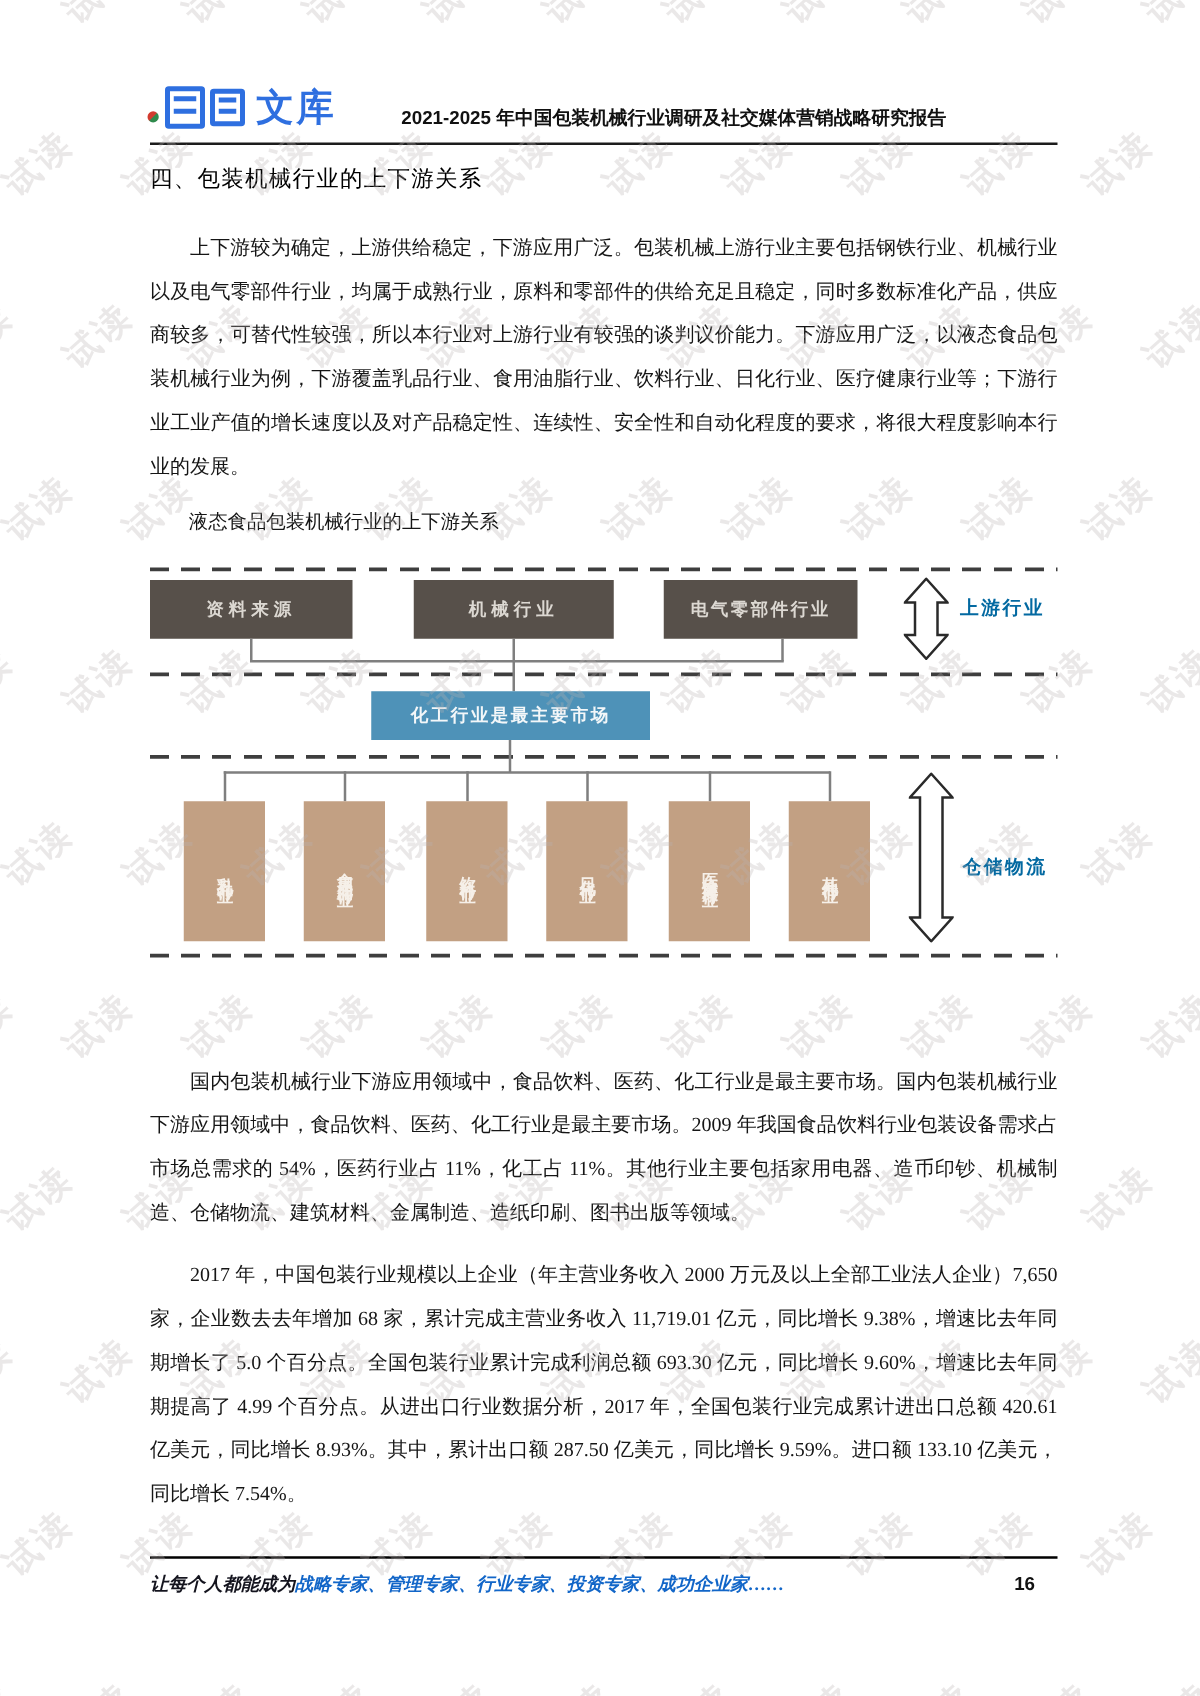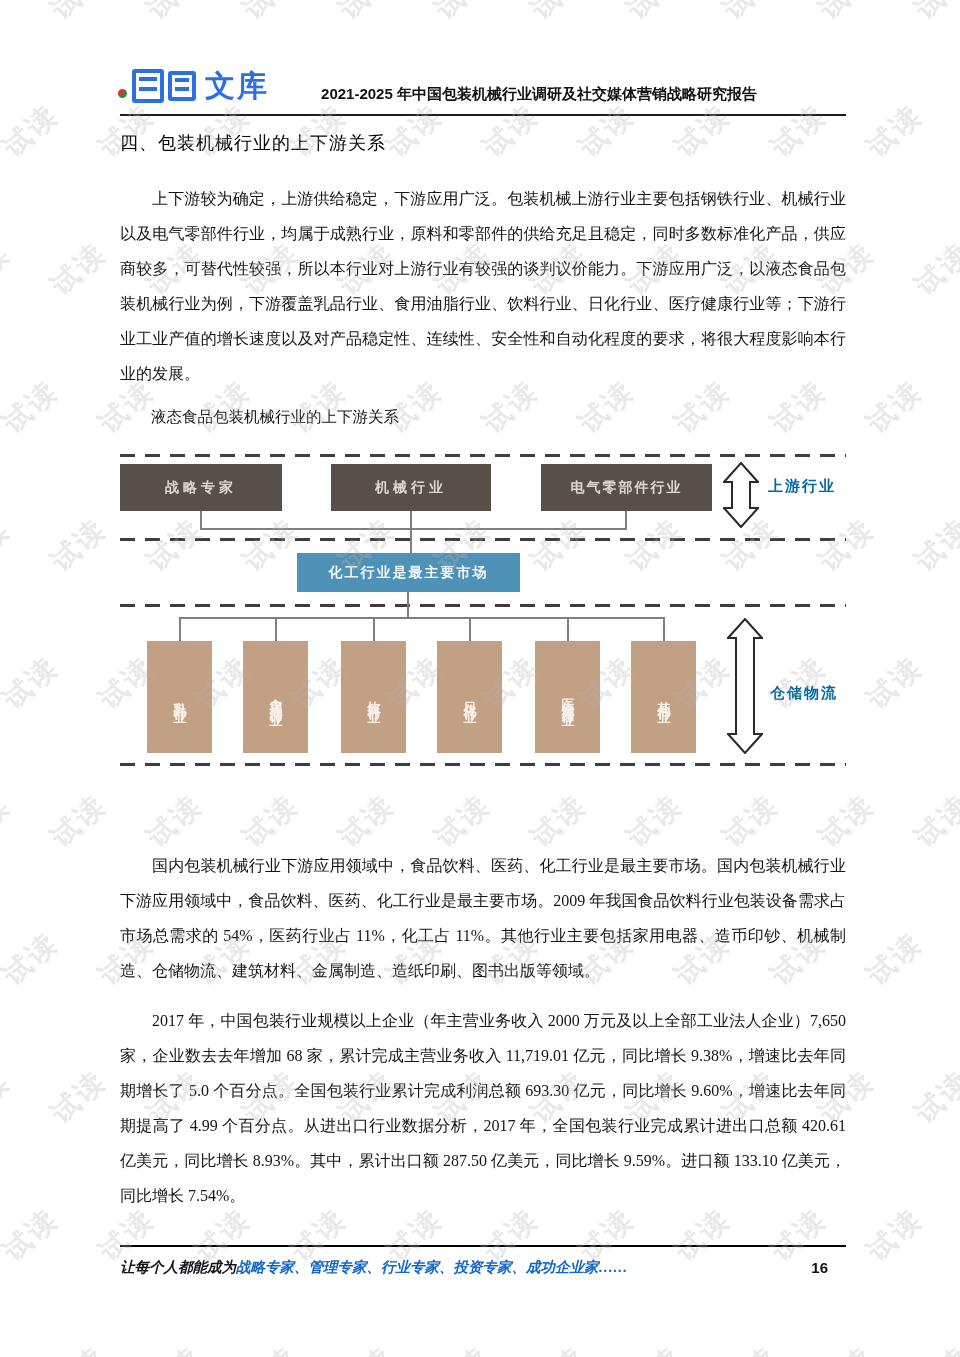--- a/index.html
+++ b/index.html
@@ -71,21 +71,21 @@
     position:absolute;left:0;width:726px;height:3px;
     background:repeating-linear-gradient(90deg,#3e3e3e 0 15px,transparent 15px 25px);
   }
   .dash.d1{top:4px;} .dash.d2{top:88px;} .dash.d3{top:154px;} .dash.d4{top:313px;}
   .ubox{
     position:absolute;top:14px;height:47px;background:#57504a;
     display:flex;align-items:center;justify-content:center;
     font-family:"Liberation Sans", sans-serif;
     color:#dcd8d2;font-size:14px;font-weight:bold;letter-spacing:4px;
   }
-  .u0{left:0;width:162px;} .u1{left:211px;width:160px;} .u2{left:421px;width:171px;letter-spacing:2px;}
+  .u0{left:0;width:162px;} .u1{left:211px;width:160px;} .u2{left:411px;width:155px;letter-spacing:2px;}
   .corebox{
     position:absolute;left:177px;top:103px;width:223px;height:39px;background:#4e92b8;
     display:flex;align-items:center;justify-content:center;
     font-family:"Liberation Sans", sans-serif;
     color:#f3f7f9;font-size:14px;font-weight:bold;letter-spacing:2px;
   }
   .dbox{
     position:absolute;top:191px;height:112px;width:65px;background:#c2a083;
     display:flex;align-items:center;justify-content:center;
   }
@@ -139,21 +139,21 @@
   <div class="section-heading">四、包装机械行业的上下游关系</div>
   <div class="para p1">上下游较为确定，上游供给稳定，下游应用广泛。包装机械上游行业主要包括钢铁行业、机械行业以及电气零部件行业，均属于成熟行业，原料和零部件的供给充足且稳定，同时多数标准化产品，供应商较多，可替代性较强，所以本行业对上游行业有较强的谈判议价能力。下游应用广泛，以液态食品包装机械行业为例，下游覆盖乳品行业、食用油脂行业、饮料行业、日化行业、医疗健康行业等；下游行业工业产值的增长速度以及对产品稳定性、连续性、安全性和自动化程度的要求，将很大程度影响本行业的发展。</div>
   <div class="diagram-caption">液态食品包装机械行业的上下游关系</div>
 
   <div class="diagram">
     <div class="dash d1"></div>
     <div class="dash d2"></div>
     <div class="dash d3"></div>
     <div class="dash d4"></div>
 
-    <div class="ubox u0">战略专家</div>
+    <div class="ubox u0">资料来源</div>
     <div class="ubox u1">机械行业</div>
     <div class="ubox u2">电气零部件行业</div>
 
     <div class="conn cv" style="left:80px;top:61px;height:18px;"></div>
     <div class="conn cv" style="left:290px;top:61px;height:42px;"></div>
     <div class="conn cv" style="left:505px;top:61px;height:18px;"></div>
     <div class="conn ch" style="left:80px;top:78px;width:427px;"></div>
 
     <div class="corebox">化工行业是最主要市场</div>
 

